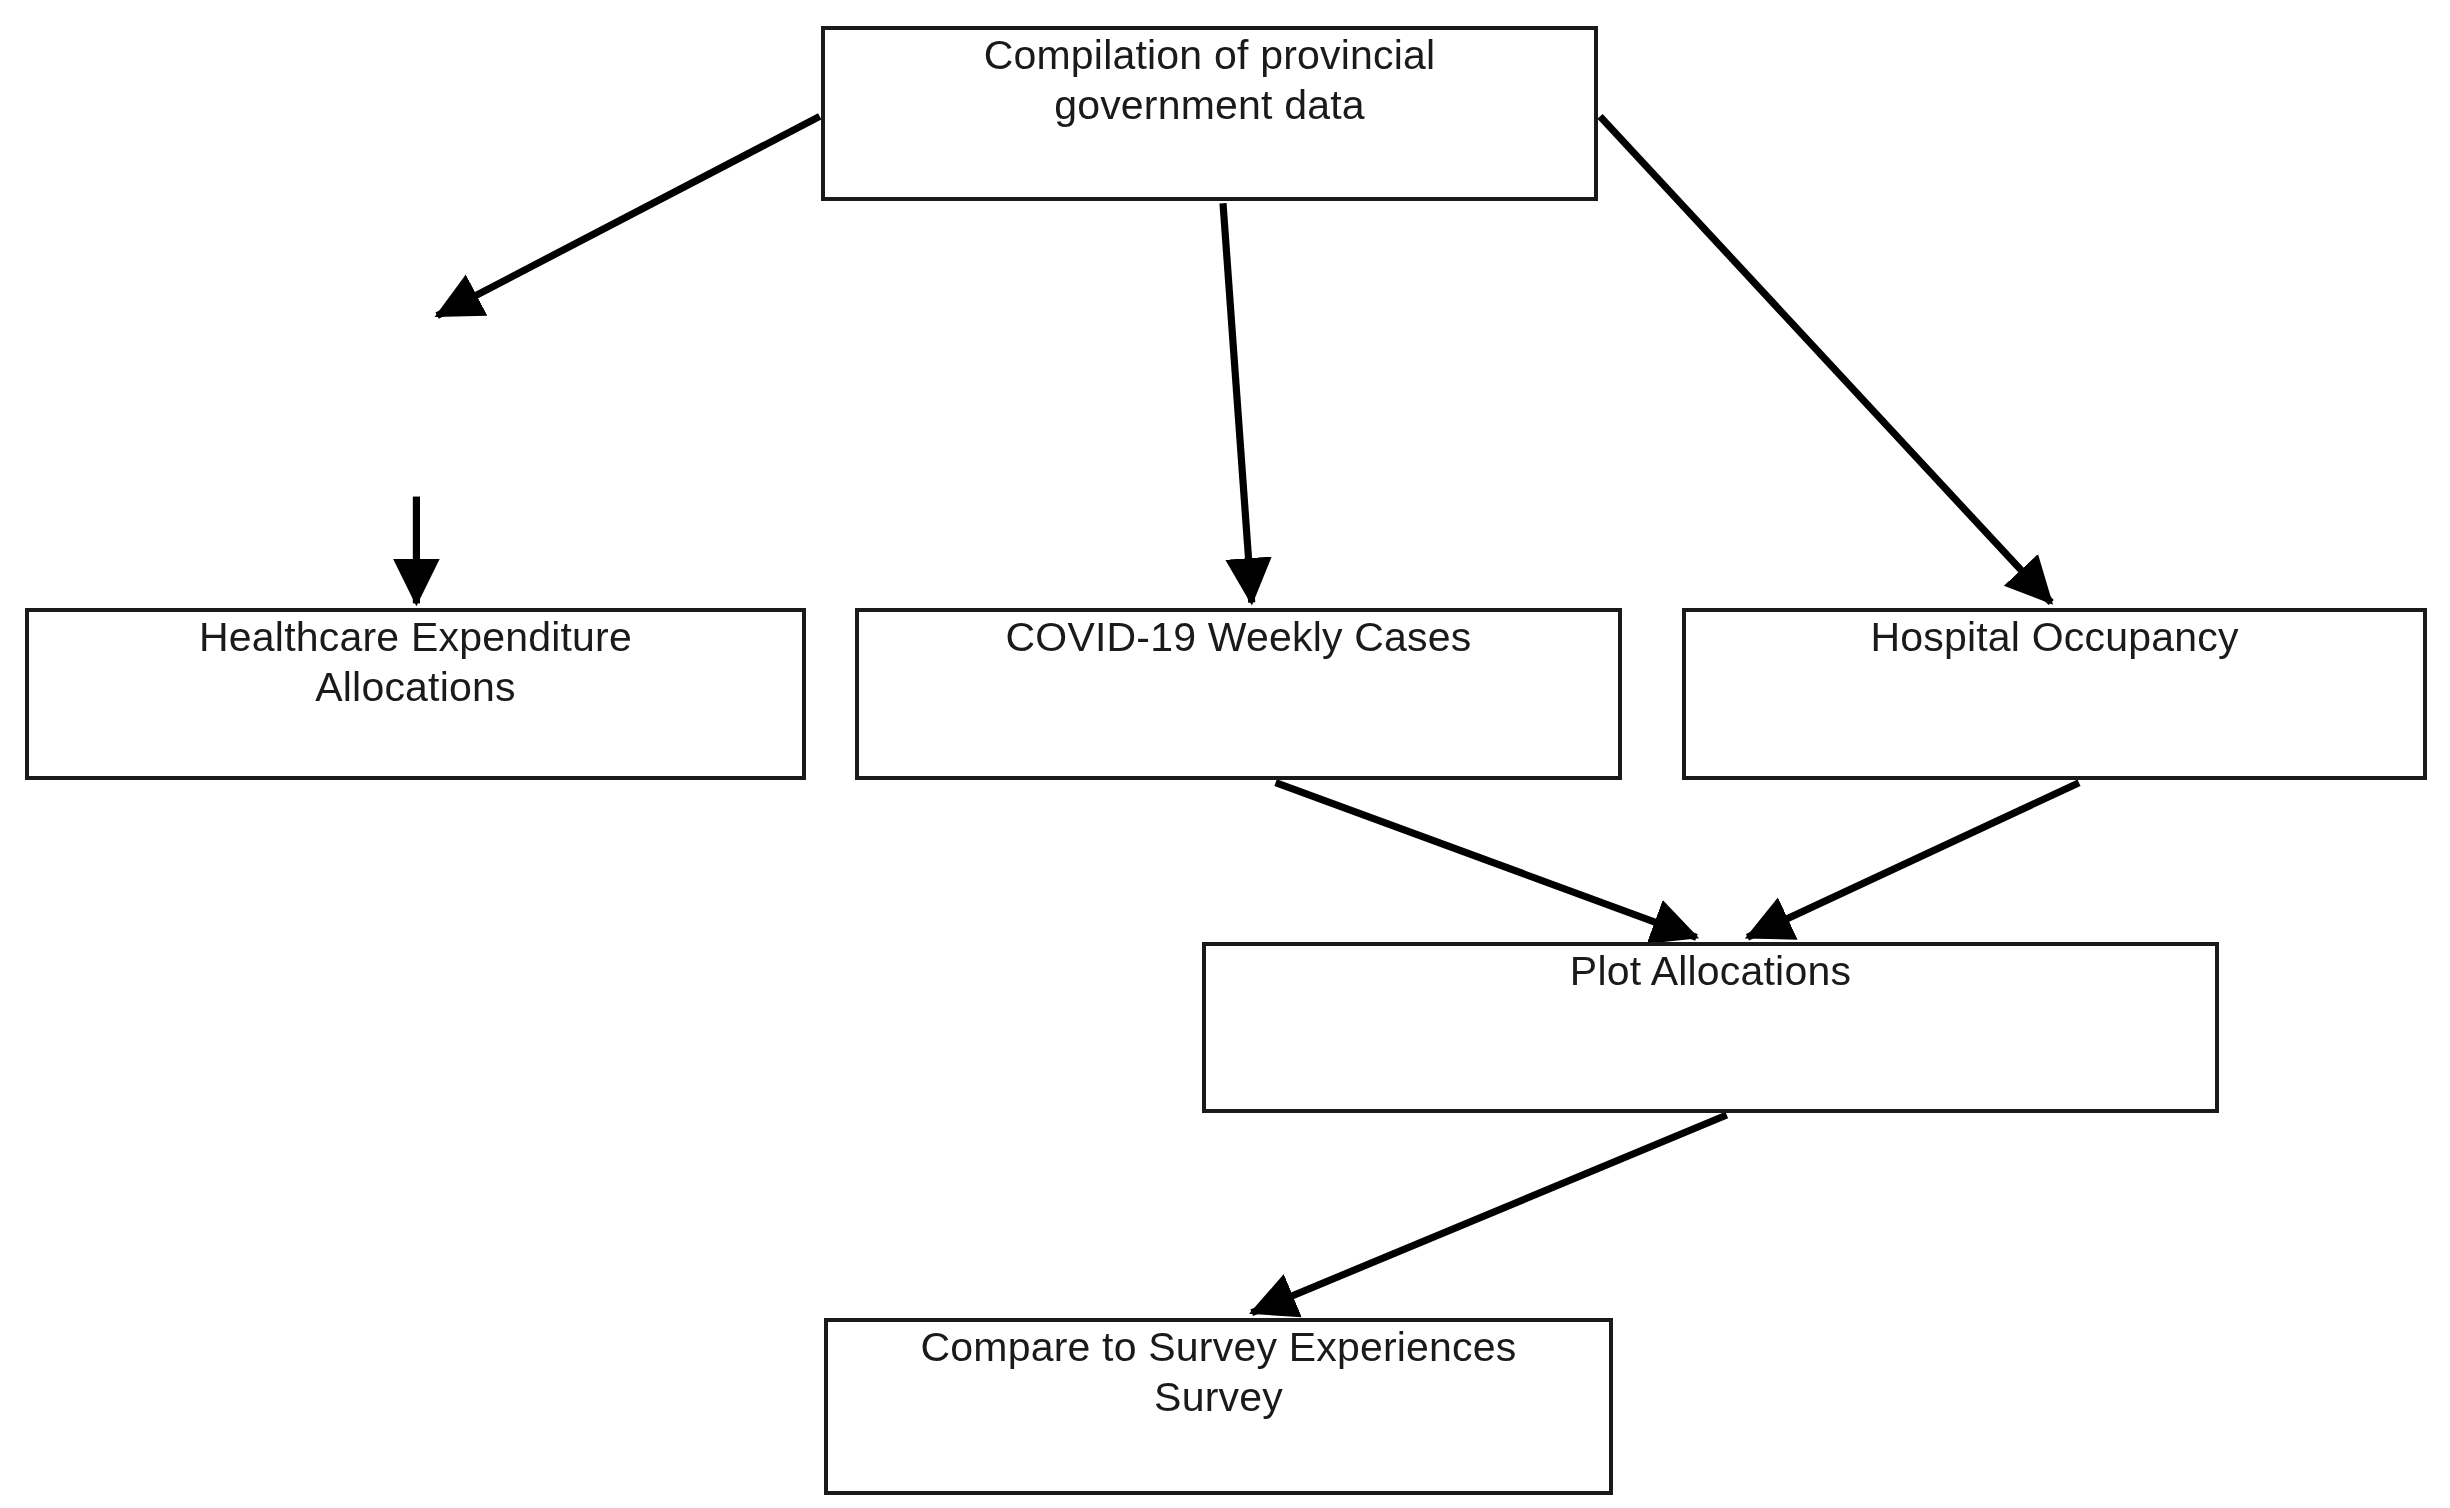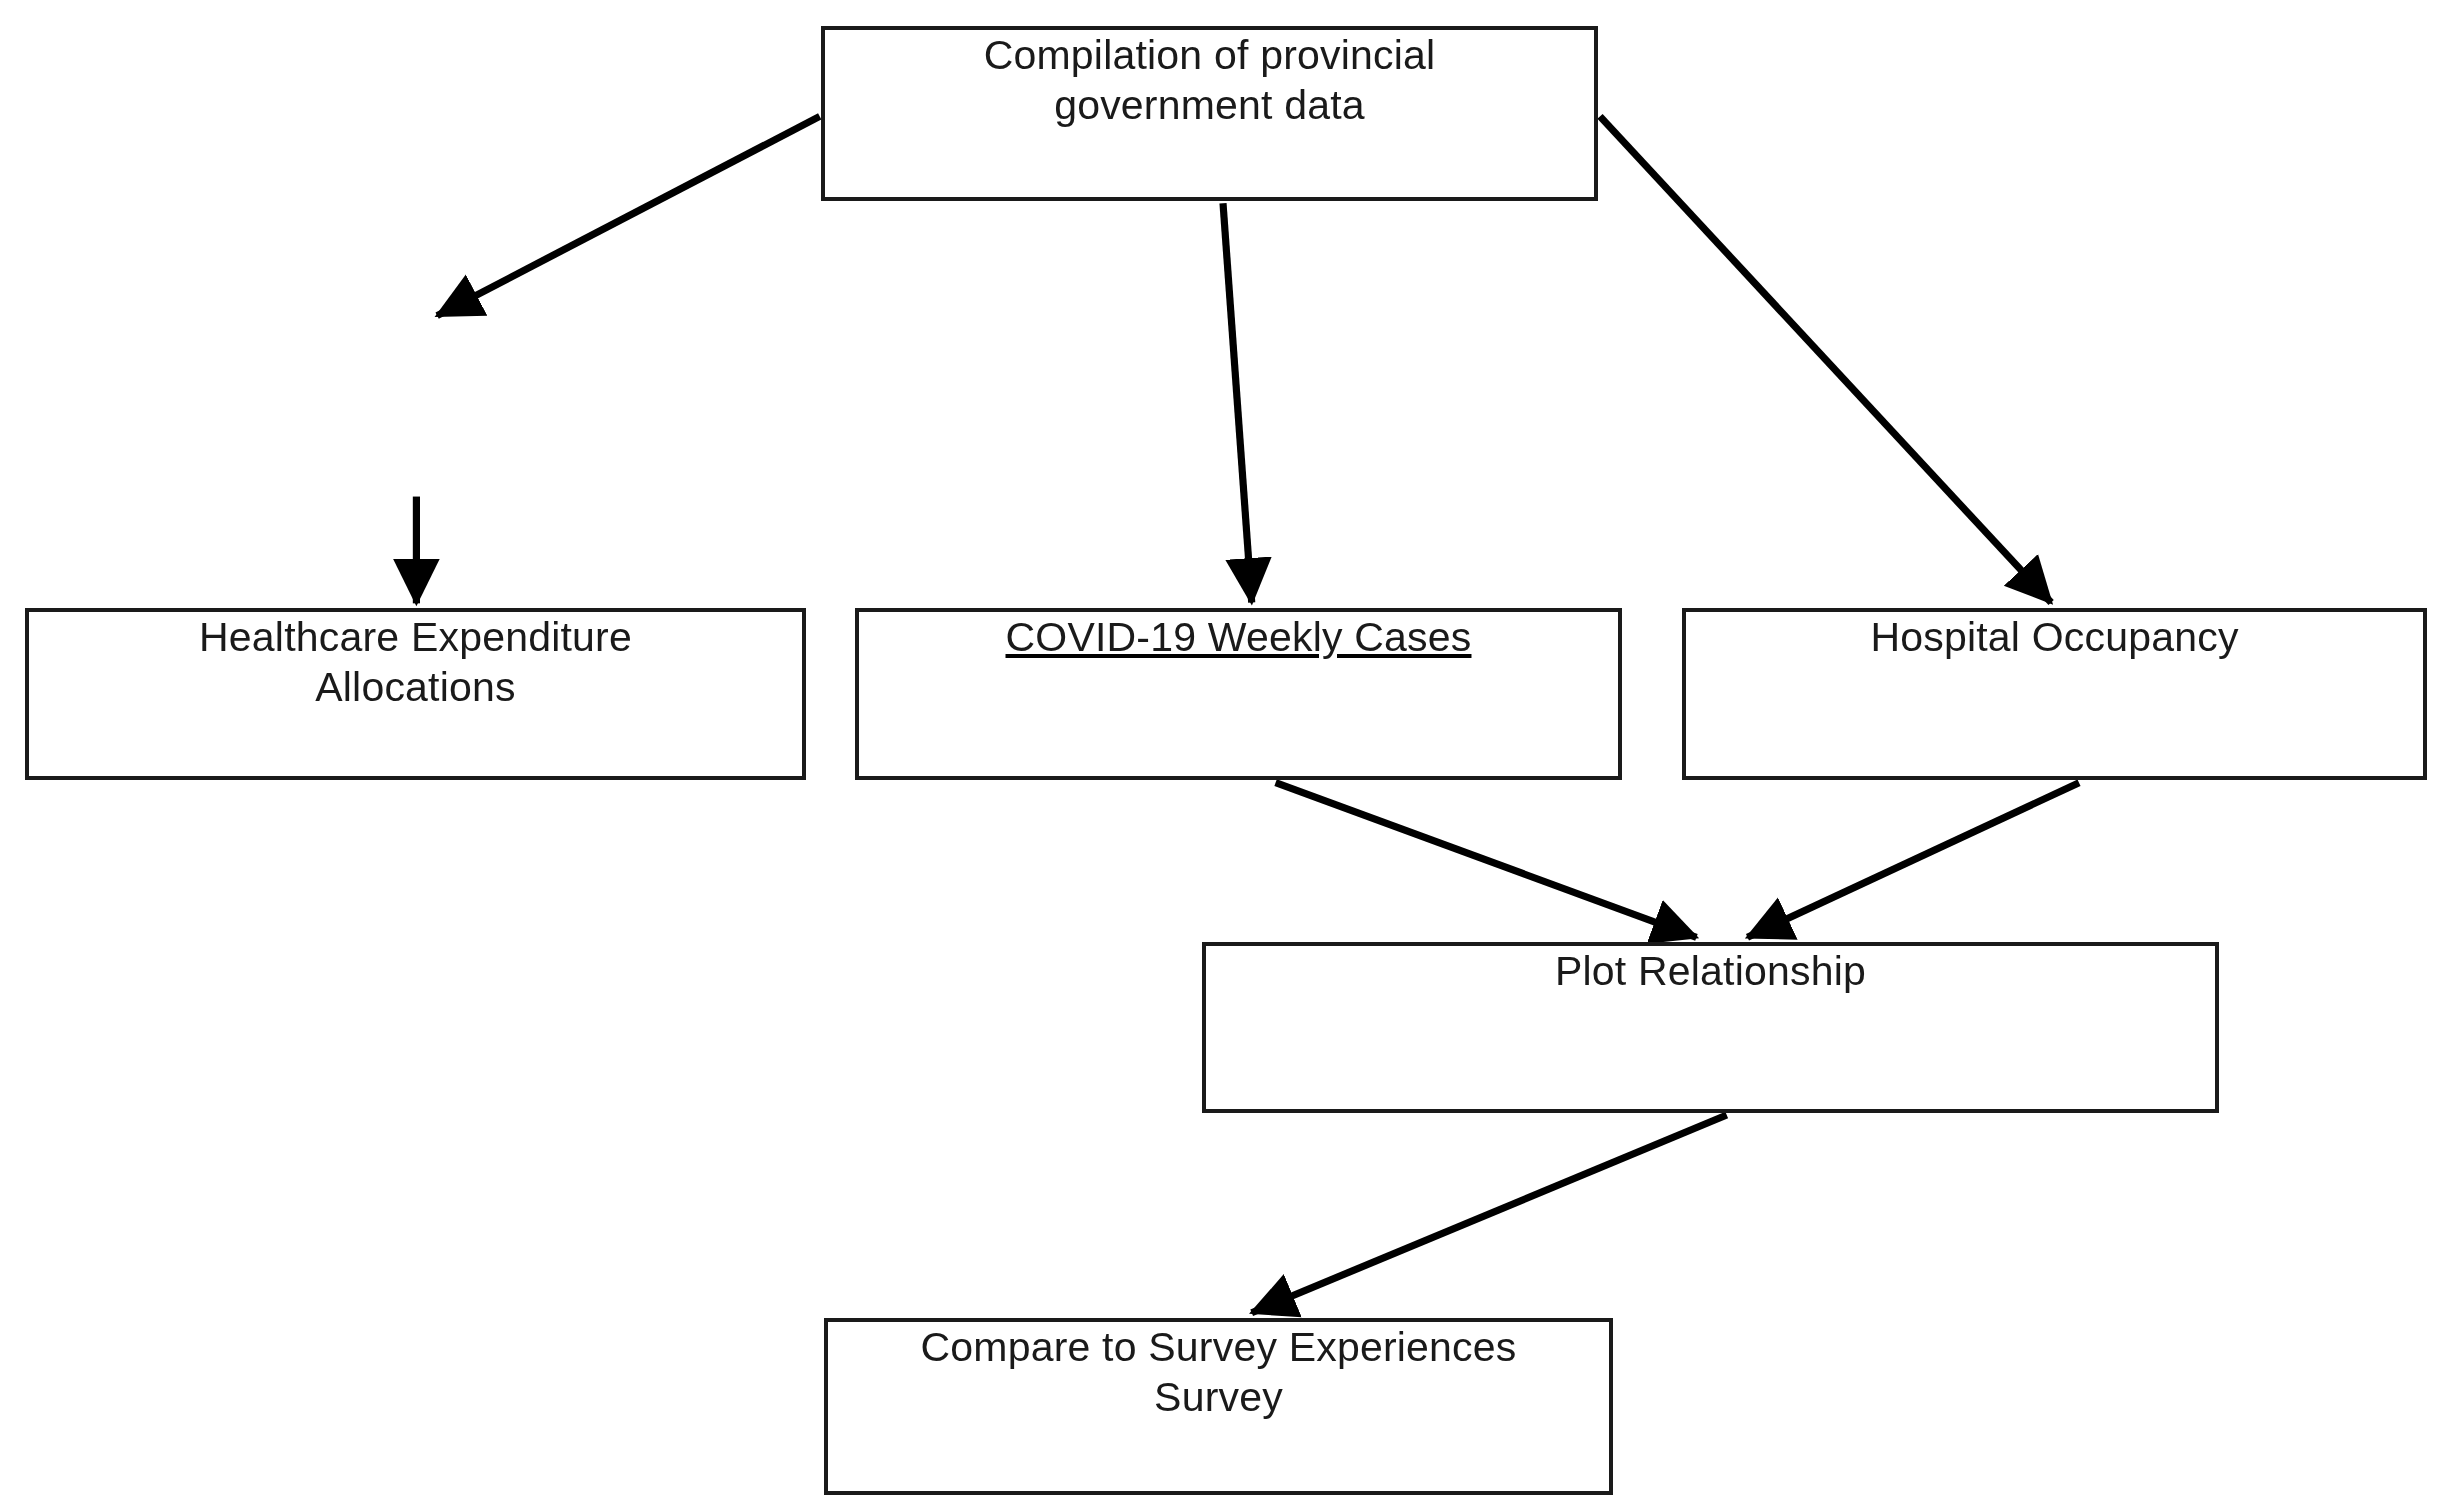--- a/index.html
+++ b/index.html
@@ -75,30 +75,30 @@
     <span class="node-label">Compilation of provincial
 government data</span>
   </div>
 
 
   <div class="node" style="left: 25px; top: 608px; width: 781px; height: 172px;">
     <span class="node-label">Healthcare Expenditure
 Allocations</span>
   </div>
 
-  <div class="node" style="left: 855px; top: 608px; width: 767px; height: 172px; text-decoration: underline;">
+  <div class="node" style="left: 855px; top: 608px; width: 767px; height: 172px;">
     <span class="node-label">COVID-19 Weekly Cases</span>
   </div>
 
   <div class="node" style="left: 1682px; top: 608px; width: 745px; height: 172px;">
     <span class="node-label">Hospital Occupancy</span>
   </div>
 
   <div class="node" style="left: 1202px; top: 942px; width: 1017px; height: 171px;">
-    <span class="node-label">Plot Relationship</span>
+    <span class="node-label">Plot Allocations</span>
   </div>
 
   <div class="node" style="left: 824px; top: 1318px; width: 789px; height: 177px;">
     <span class="node-label">Compare to Survey Experiences
 Survey</span>
   </div>
 
 </div>
 
 

